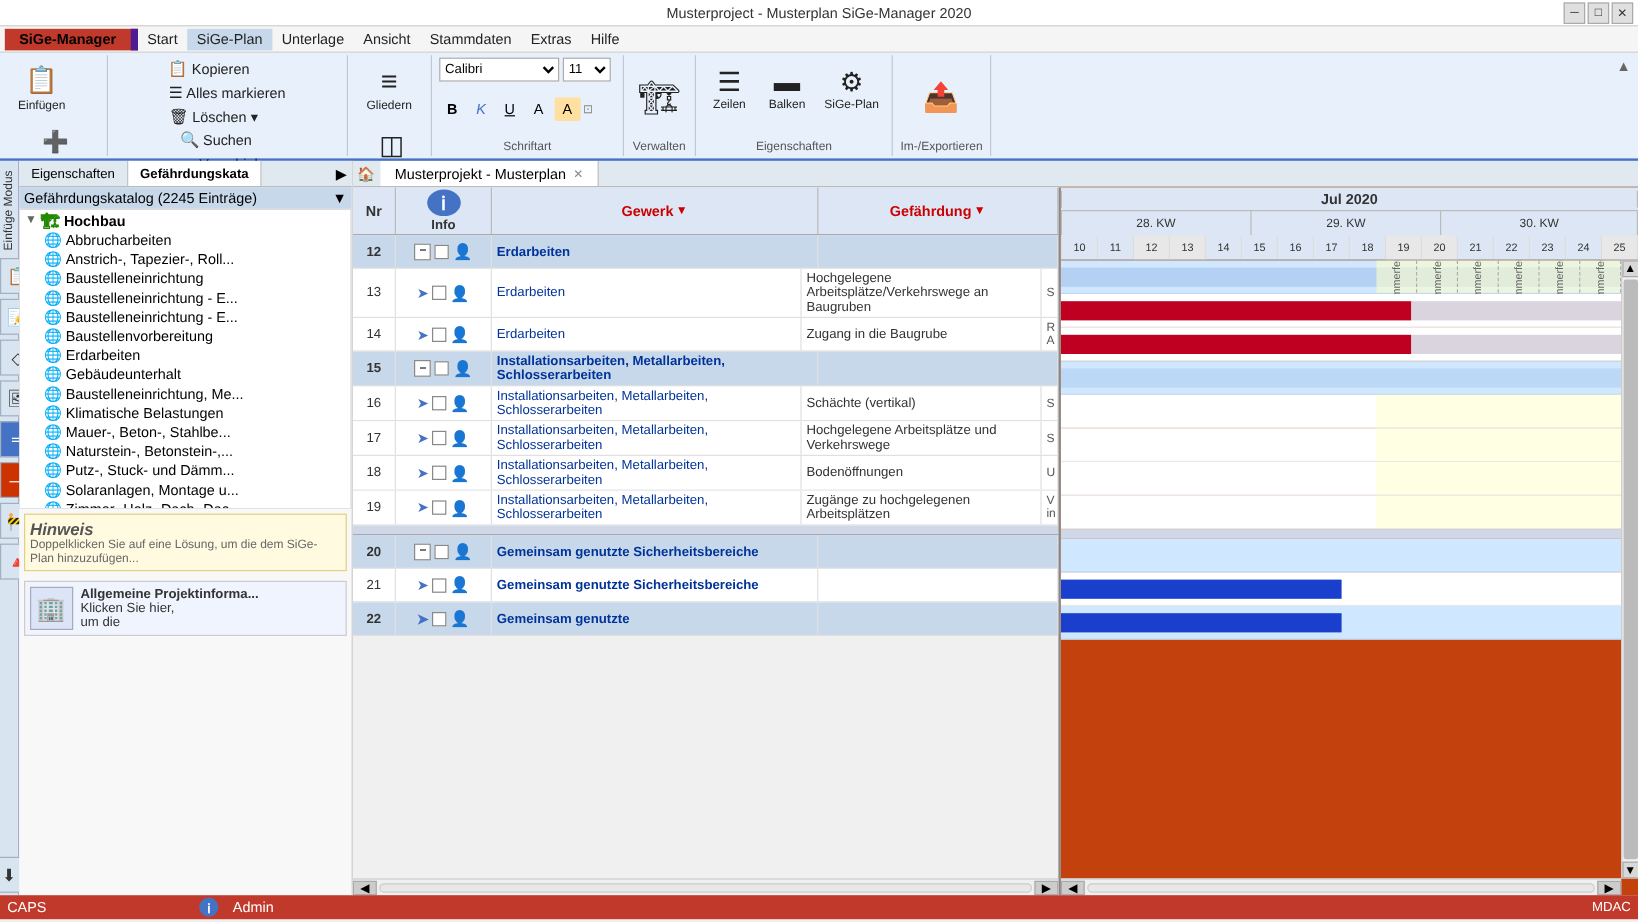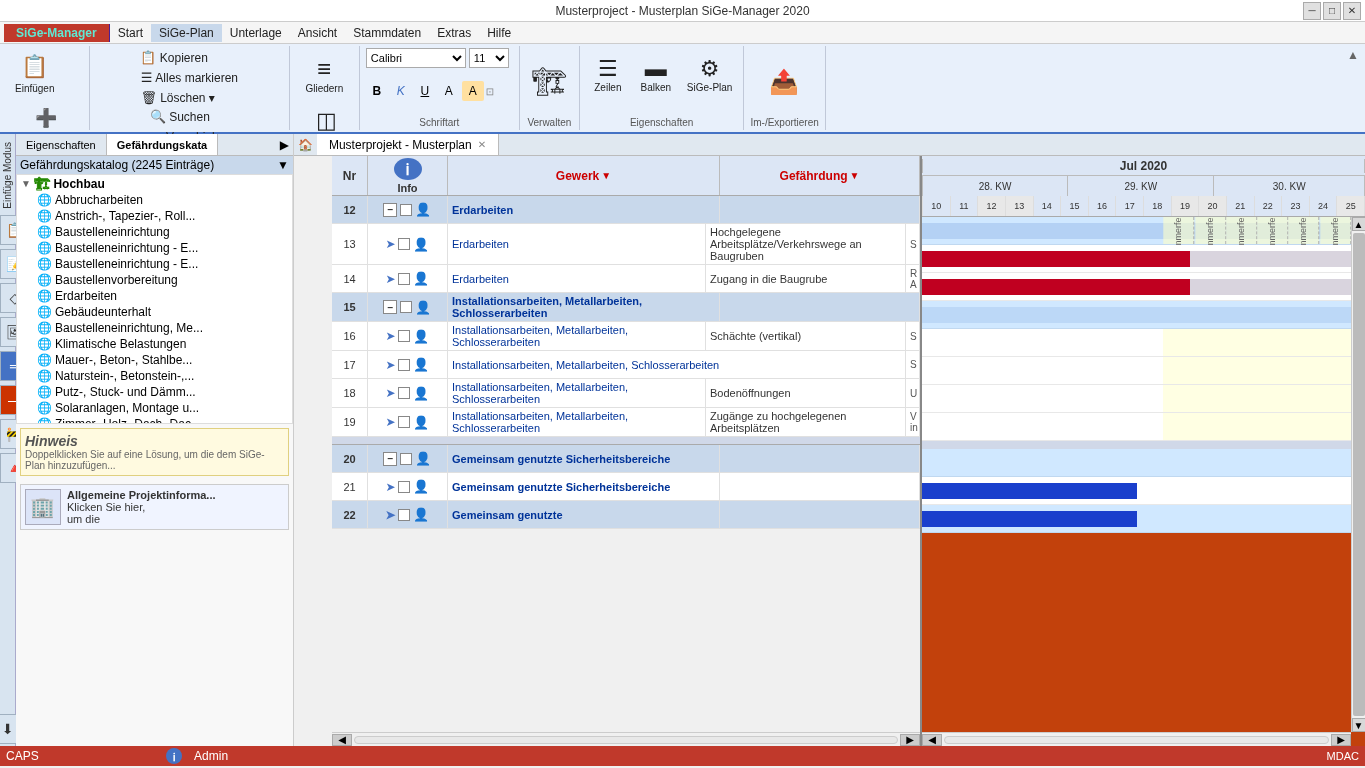--- a/index.html
+++ b/index.html
@@ -59,23 +59,23 @@
     .ribbon-tab {
       padding: 2px 12px;
       font-size: 12px;
       cursor: pointer;
       border-right: 1px solid #bbb;
       display: flex; align-items: center;
       color: #222;
     }
     .ribbon-tab.brand {
       background: #c0392b;
-      color: #5eead4;
+      color: #000000;
       font-weight: bold;
-      border-right: 1px solid #4c1d95;
+      border-right: 6px solid #4c1d95;
     }
     .ribbon-content {
       display: flex;
       align-items: stretch;
       padding: 2px 4px;
       height: 88px;
     }
     .ribbon-group {
       display: flex;
       flex-direction: column;
@@ -307,21 +307,20 @@
       font-size: 10px;
       color: #888;
       cursor: pointer;
     }
 
     
     .split-pane {
       display: flex;
       flex: 1;
       overflow: hidden;
-      margin-left: 38px;
     }
     .table-pane {
       width: 590px;
       overflow: hidden;
       display: flex;
       flex-direction: column;
       border-right: 2px solid #888;
     }
     .gantt-pane {
       flex: 1;
@@ -894,20 +893,21 @@
           </div>
 
           <div class="table-row normal-row">
             <div class="td nr">17</div>
             <div class="td info">
               <span class="arrow-icon">➤</span>
               <div class="checkbox-sm"></div>
               <span style="font-size:13px; color:#555;">👤</span>
             </div>
             <div class="td gewerk">Installationsarbeiten, Metallarbeiten, Schlosserarbeiten</div>
+            <div class="td gefaehrdung">Hochgelegene Arbeitsplätze und Verkehrswege</div>
             <div class="td right-mark">S</div>
           </div>
 
           <div class="table-row normal-row">
             <div class="td nr">18</div>
             <div class="td info">
               <span class="arrow-icon">➤</span>
               <div class="checkbox-sm"></div>
               <span style="font-size:13px; color:#555;">👤</span>
             </div>

